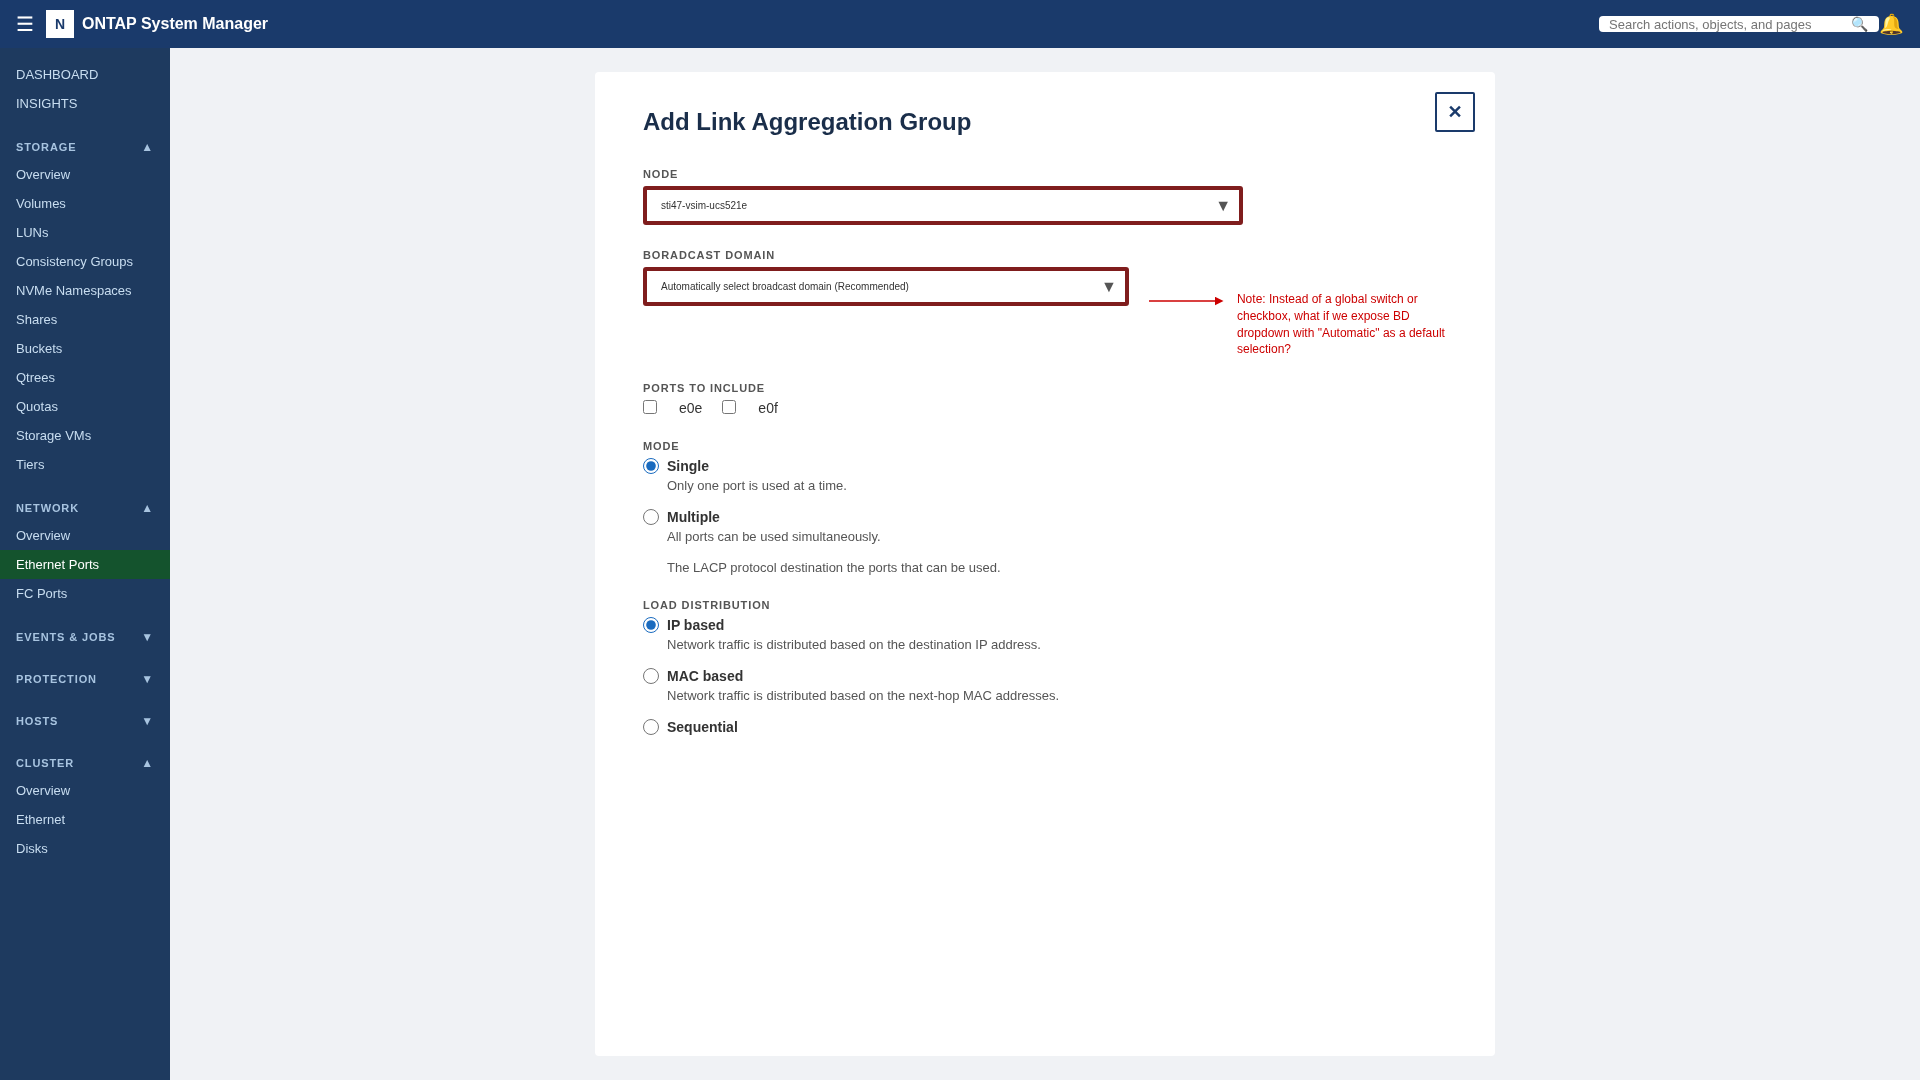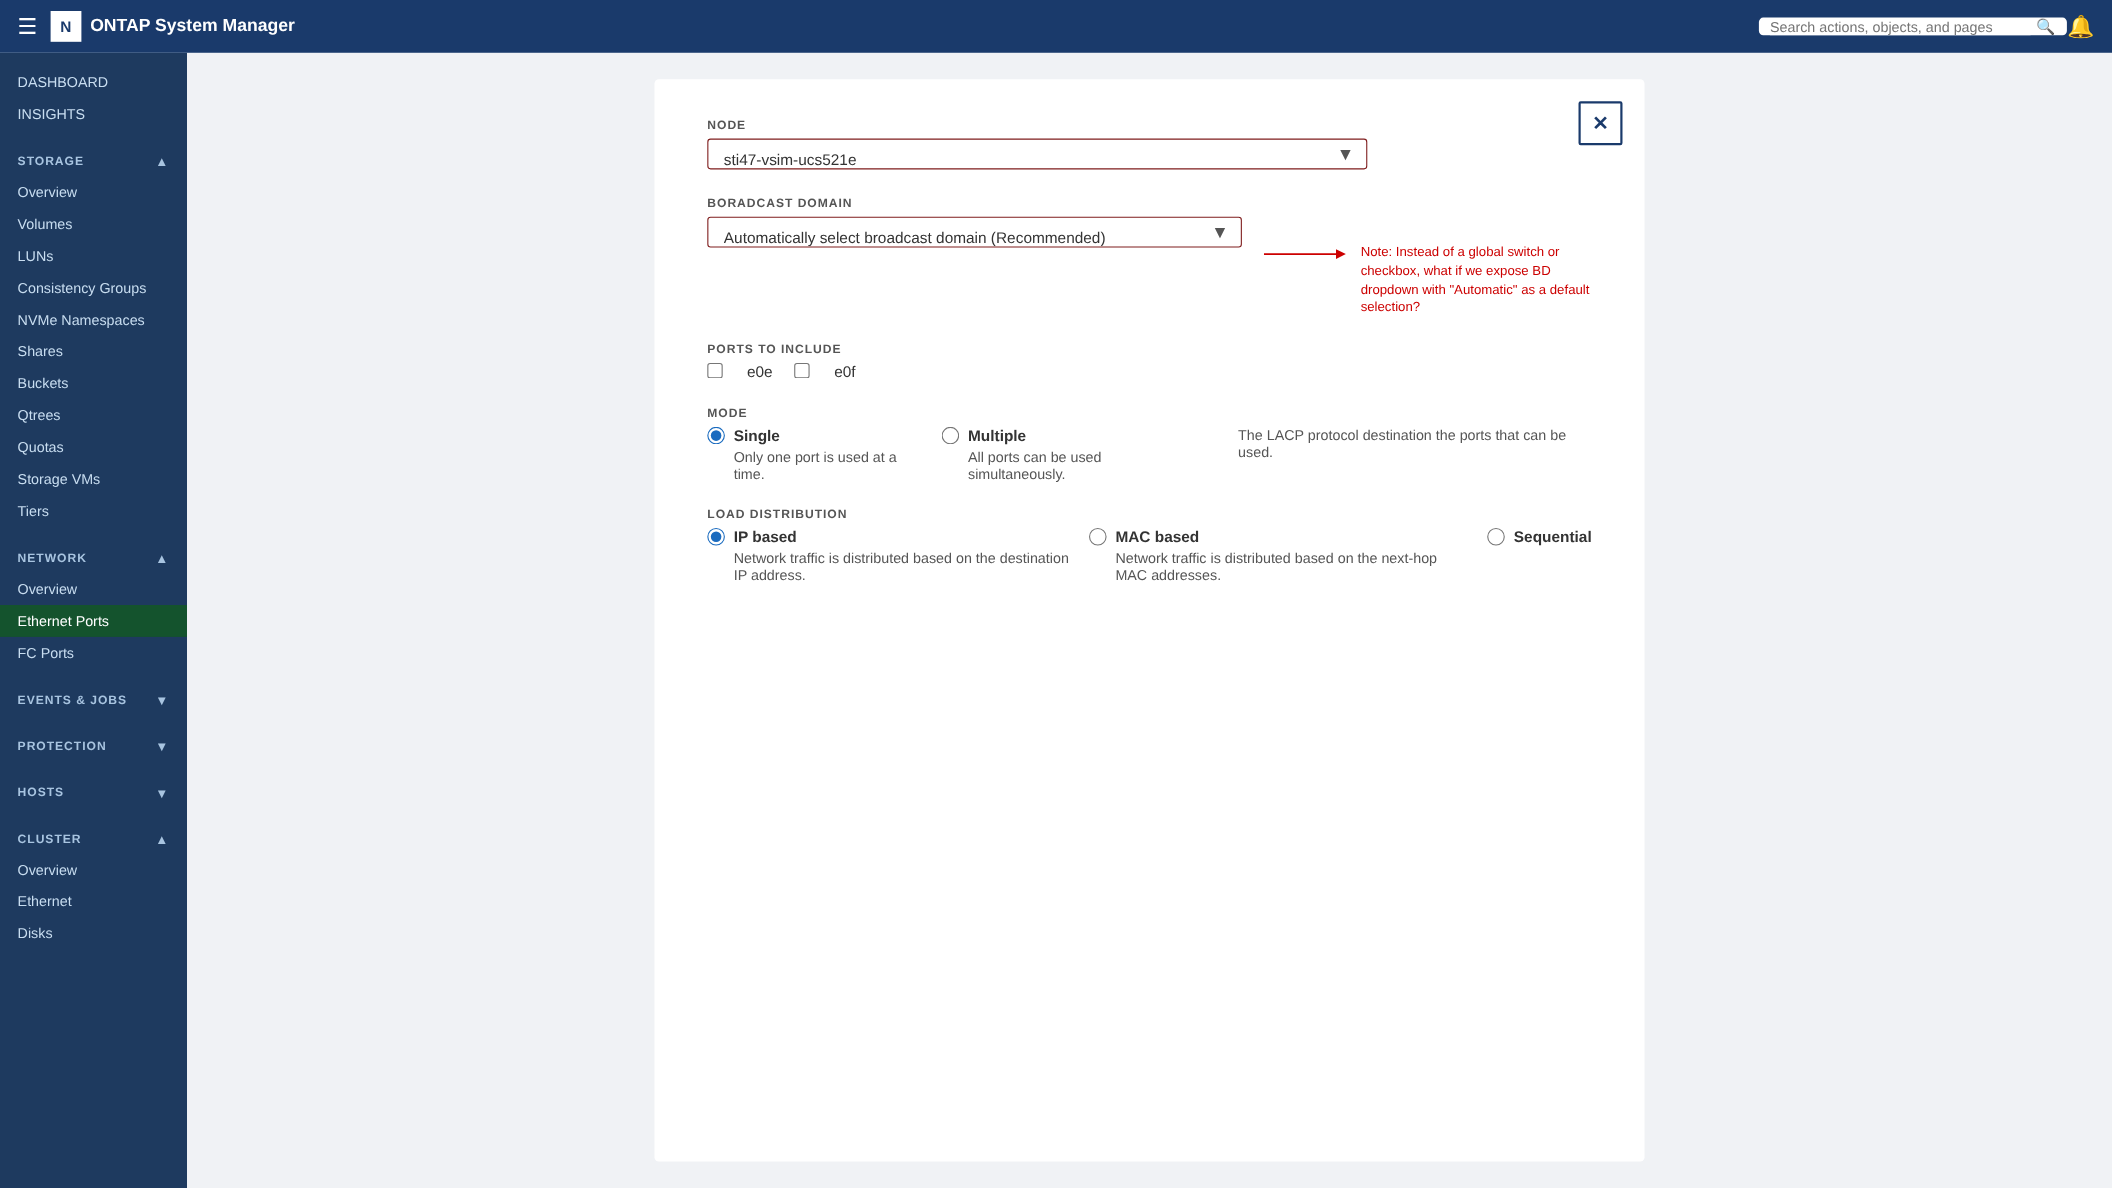--- a/index.html
+++ b/index.html
@@ -155,24 +155,24 @@
       text-transform: uppercase;
       margin-bottom: 6px;
       display: block;
     }
     .select-wrapper {
       position: relative;
       max-width: 600px;
     }
     .select-wrapper select {
       width: 100%;
-      padding: 10px 36px 0 14px;
-      border: 1px solid #7f1d1d;
+      padding: 10px 36px 10px 14px;
+      border: 4px solid #7f1d1d;
       border-radius: 3px;
-      font-size: 14px;
+      font-size: 10px;
       color: #333;
       background: white;
       appearance: none;
       -webkit-appearance: none;
       cursor: pointer;
     }
     .select-chevron {
       position: absolute;
       right: 12px;
       top: 50%;
@@ -219,21 +219,21 @@
       color: #333;
       cursor: pointer;
     }
     .checkbox-label input[type="checkbox"] {
       width: 14px;
       height: 14px;
       cursor: pointer;
     }
 
     
-    .radio-group { display: flex; flex-direction: row; gap: 16px; }
+    .radio-group { display: flex; flex-direction: column; gap: 16px; }
     .radio-option { display: flex; flex-direction: column; gap: 4px; }
     .radio-label {
       display: flex;
       align-items: center;
       gap: 8px;
       font-size: 14px;
       font-weight: 600;
       color: #333;
       cursor: pointer;
     }
@@ -328,20 +328,21 @@
         <span class="chevron">▲</span>
       </div>
       <div class="sidebar-item">Overview</div>
       <div class="sidebar-item">Ethernet</div>
       <div class="sidebar-item">Disks</div>
     </div>
   </div>
 
   <div class="main-content">
     <div class="dialog">
+      <h1 class="dialog-title">Add Link Aggregation Group</h1>
       <button class="dialog-close">✕</button>
 
       <div class="form-field">
         <label class="form-label">NODE</label>
         <div class="select-wrapper">
           <select><option>sti47-vsim-ucs521e</option></select>
           <span class="select-chevron">▼</span>
         </div>
       </div>
 

